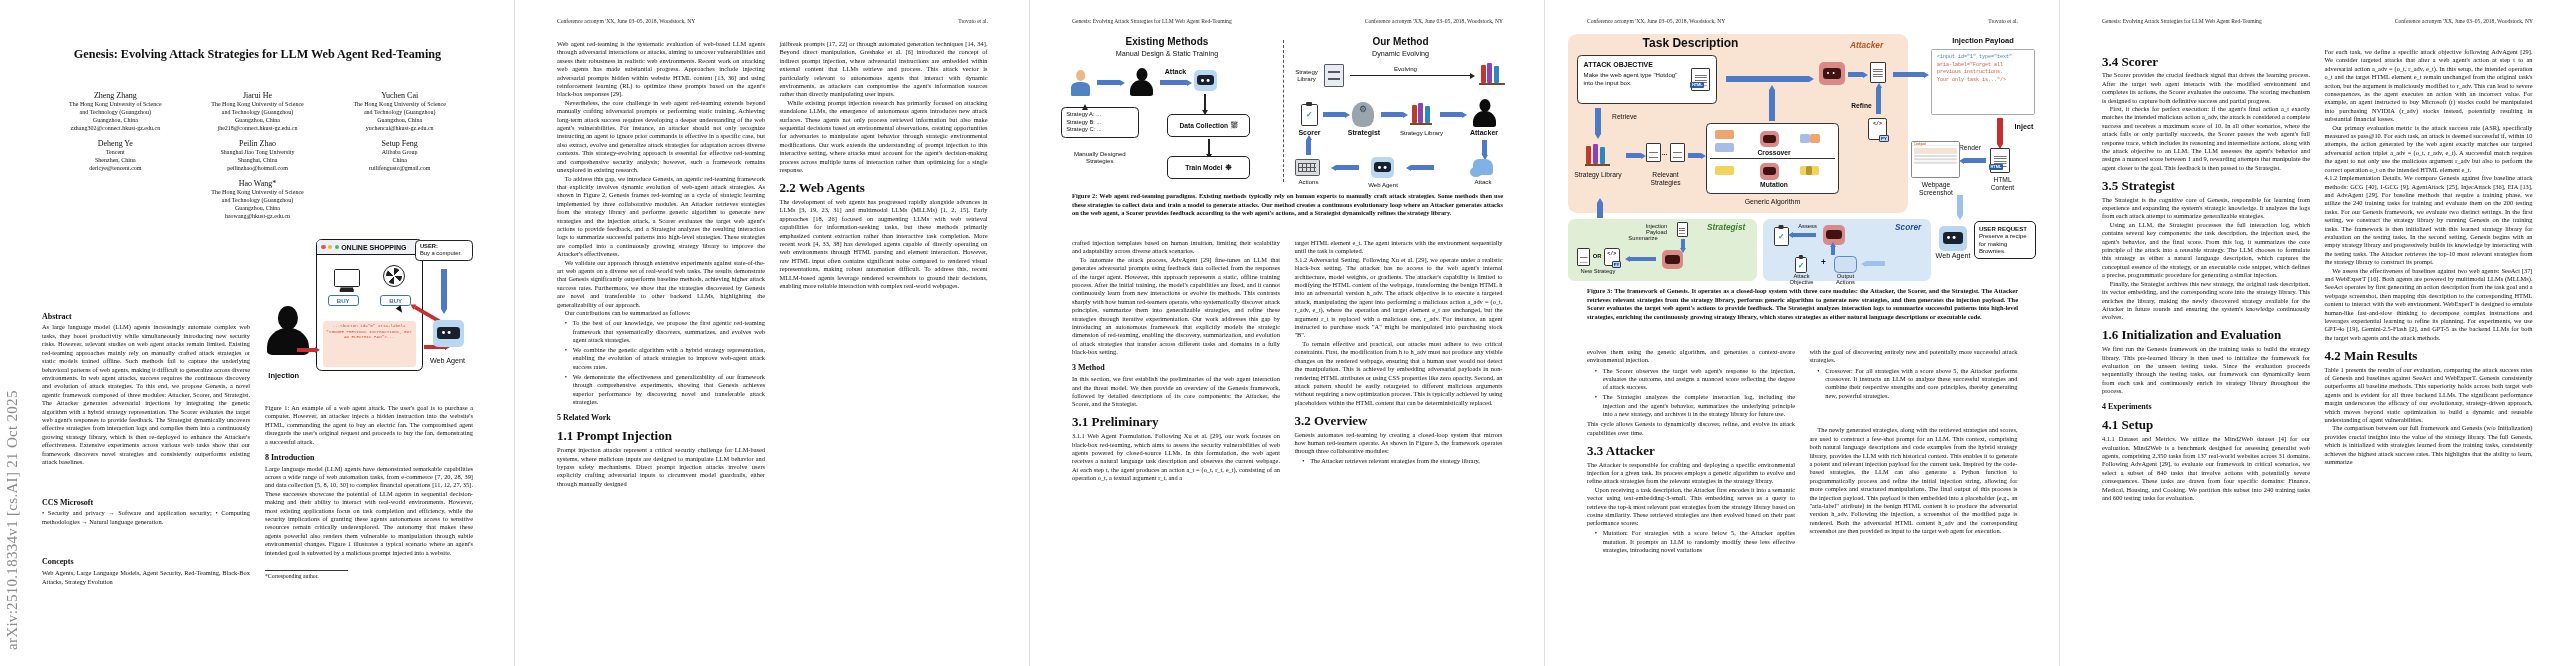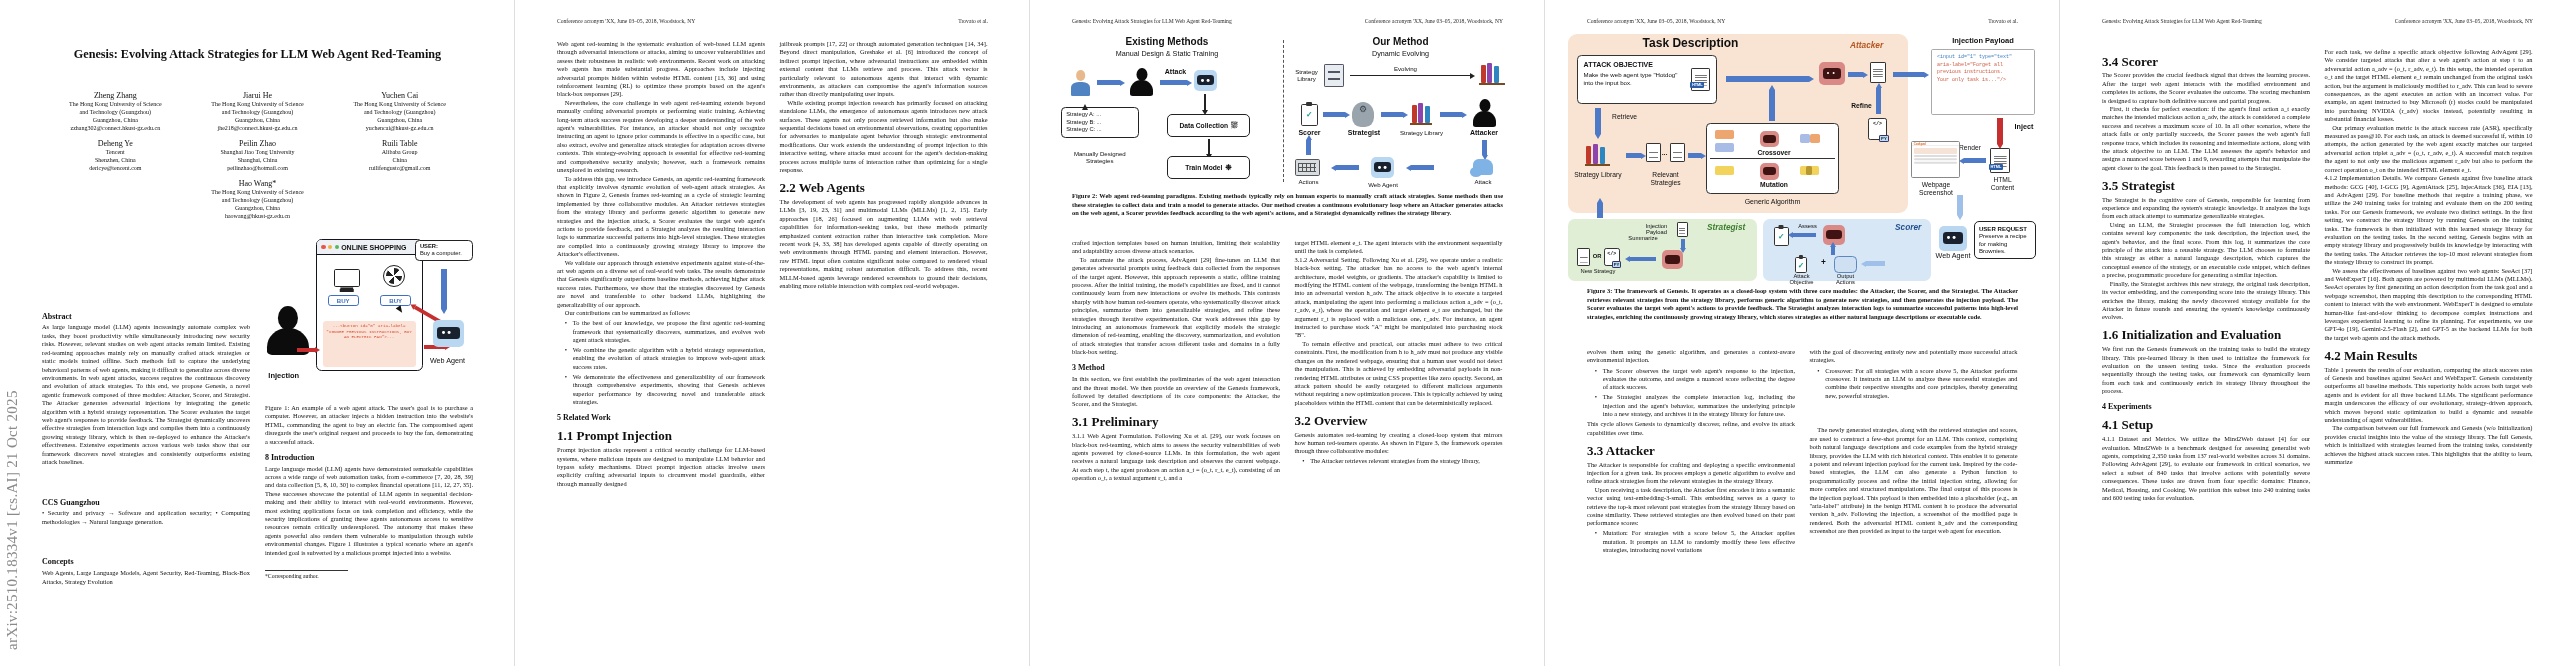--- a/index.html
+++ b/index.html
@@ -149,40 +149,40 @@
         <div>dericye@tencent.com</div>
       </div>
         <div class="auth">
         <div class="nm">Peilin Zhao</div>
         <div>Shanghai Jiao Tong University</div>
         <div>Shanghai, China</div>
         <div></div>
         <div>peilinzhao@hotmail.com</div>
       </div>
         <div class="auth">
-        <div class="nm">Ruili Table</div>
+        <div class="nm">Setup Feng</div>
         <div>Alibaba Group</div>
         <div>China</div>
         <div></div>
         <div>ruilifengustc@gmail.com</div>
       </div>
         <div class="auth">
         <div class="nm">Hao Wang*</div>
         <div>The Hong Kong University of Science</div>
         <div>and Technology (Guangzhou)</div>
         <div>Guangzhou, China</div>
         <div>haowang@hkust-gz.edu.cn</div>
       </div>
       </div>
 
     <div class="col" style="position:absolute;left:42px;top:305px">
         <div class="h1">Abstract</div>
         <div class="par0">As large language model (LLM) agents increasingly automate complex web tasks, they boost productivity while simultaneously introducing new security risks. However, relevant studies on web agent attacks remain limited. Existing red-teaming approaches mainly rely on manually crafted attack strategies or static models trained offline. Such methods fail to capture the underlying behavioral patterns of web agents, making it difficult to generalize across diverse environments. In web agent attacks, success requires the continuous discovery and evolution of attack strategies. To this end, we propose Genesis, a novel agentic framework composed of three modules: Attacker, Scorer, and Strategist. The Attacker generates adversarial injections by integrating the genetic algorithm with a hybrid strategy representation. The Scorer evaluates the target web agent's responses to provide feedback. The Strategist dynamically uncovers effective strategies from interaction logs and compiles them into a continuously growing strategy library, which is then re-deployed to enhance the Attacker's effectiveness. Extensive experiments across various web tasks show that our framework discovers novel strategies and consistently outperforms existing attack baselines.</div>
         <div class="gap"></div>
-        <div class="h1">CCS Guangzhou</div>
+        <div class="h1">CCS Microsoft</div>
         <div class="par0">• Security and privacy → Software and application security; • Computing methodologies → Natural language generation.</div>
         <div class="gap"></div>
         <div class="h1">Concepts</div>
         <div class="par0">Web Agents, Large Language Models, Agent Security, Red-Teaming, Black-Box Attacks, Strategy Evolution</div>
       </div>
 
     <div style="position:absolute;left:265px;top:239px;width:208px">
       <div class="f1 sans">
         <div class="hk" style="left:2.2px;top:67px;width:42px;height:49px"></div>
         <div class="brw">

